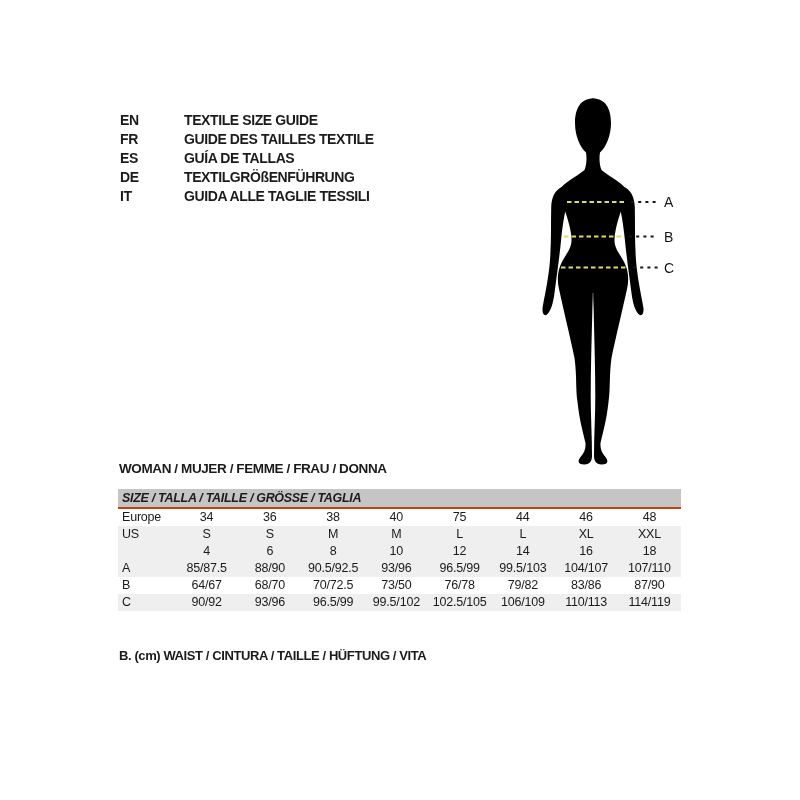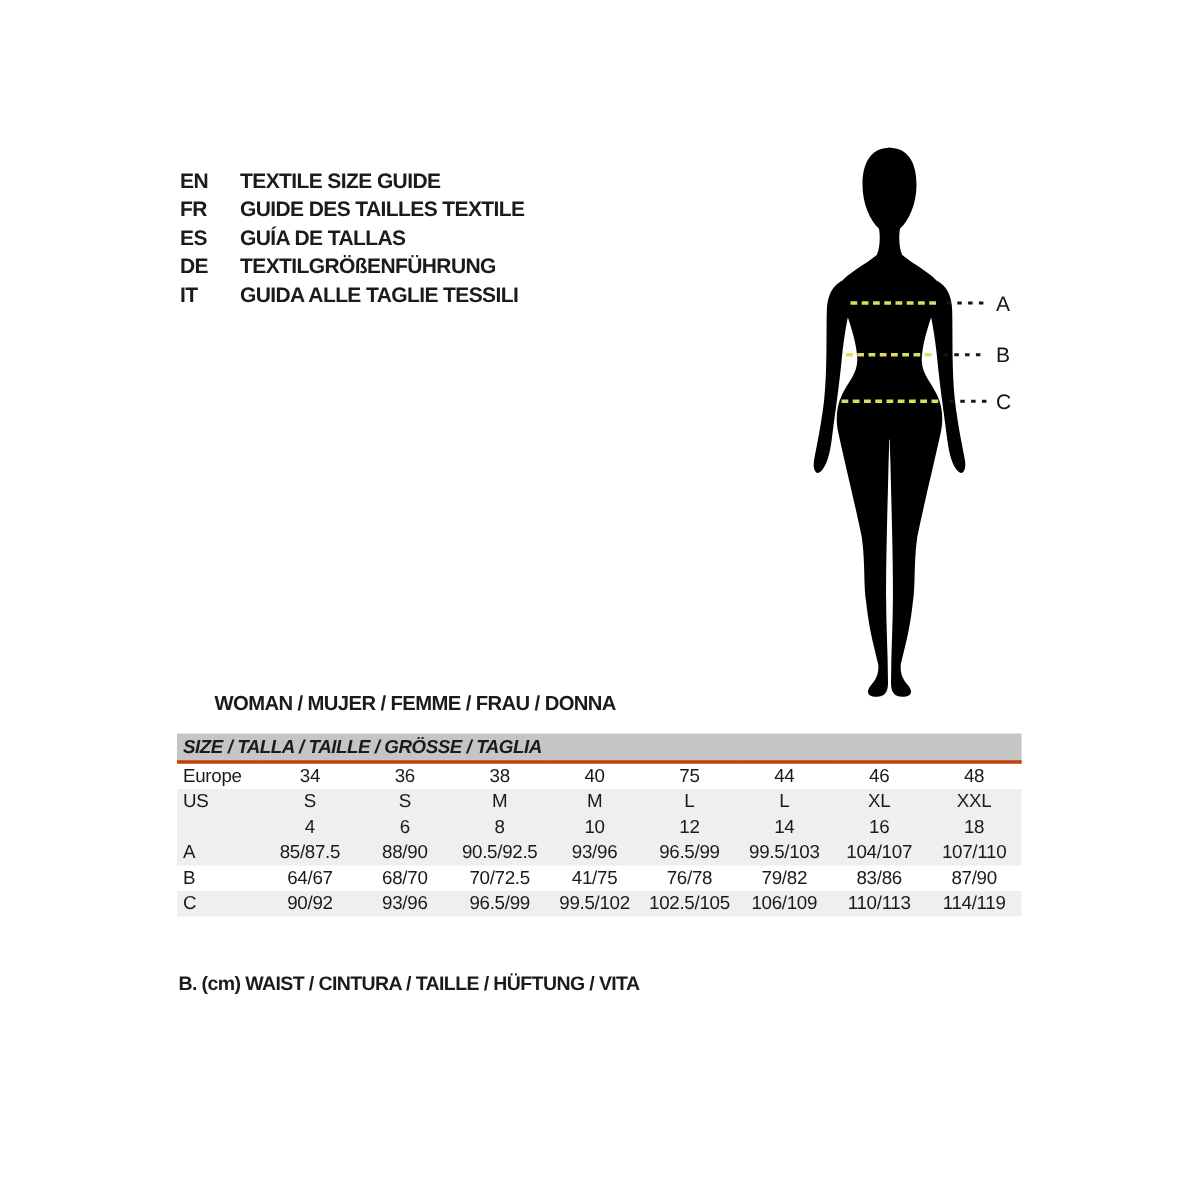--- a/index.html
+++ b/index.html
@@ -3,28 +3,28 @@
 <meta charset="utf-8">
 <style>
   html,body{margin:0;padding:0;background:#fff;}
   .page{
     position:relative;width:800px;height:800px;background:#ffffff;
     font-family:"Liberation Sans","DejaVu Sans",sans-serif;color:#1b1b1b;
     overflow:hidden;
   }
   
   .lang-list{position:absolute;left:120px;top:111px;}
-  .lang-row{display:flex;line-height:19px;font-size:14px;font-weight:700;letter-spacing:-0.4px;white-space:nowrap;}
+  .lang-row{display:flex;line-height:19px;font-size:14px;font-weight:700;letter-spacing:-0.4px;white-space:nowrap;gap:24px;}
   .lang-code{width:40px;flex:0 0 40px;}
   
   .figure{position:absolute;left:493px;top:95px;width:210px;height:380px;}
   .figure svg{display:block;}
   .figure text{font-family:"Liberation Sans","DejaVu Sans",sans-serif;font-size:14px;fill:#161616;}
   
-  .woman-title{position:absolute;left:119px;top:461px;font-size:13.5px;font-weight:700;letter-spacing:-0.4px;white-space:nowrap;margin-left:24px;}
+  .woman-title{position:absolute;left:119px;top:461px;font-size:13.5px;font-weight:700;letter-spacing:-0.4px;white-space:nowrap;}
   
   .size-table-wrap{position:absolute;left:118px;top:489px;width:563px;}
   table.size-table{border-collapse:collapse;table-layout:fixed;width:563px;letter-spacing:-0.2px;}
   table.size-table th.tbl-header{
     background:#c5c5c5;text-align:left;font-size:12.5px;font-weight:700;
     height:18px;padding:0 0 0 4px;border-bottom:2px solid #c2410c;letter-spacing:-0.3px;white-space:nowrap;font-style:italic;
   }
   table.size-table td{
     height:17px;line-height:17px;padding:0;text-align:center;
     font-size:12.5px;font-weight:400;white-space:nowrap;
@@ -210,21 +210,21 @@
             <td>96.5/99</td>
             <td>99.5/103</td>
             <td>104/107</td>
             <td>107/110</td>
           </tr>
           <tr>
             <td class="rlabel">B</td>
             <td>64/67</td>
             <td>68/70</td>
             <td>70/72.5</td>
-            <td>41/75</td>
+            <td>73/50</td>
             <td>76/78</td>
             <td>79/82</td>
             <td>83/86</td>
             <td>87/90</td>
           </tr>
           <tr class="shaded">
             <td class="rlabel">C</td>
             <td>90/92</td>
             <td>93/96</td>
             <td>96.5/99</td>

